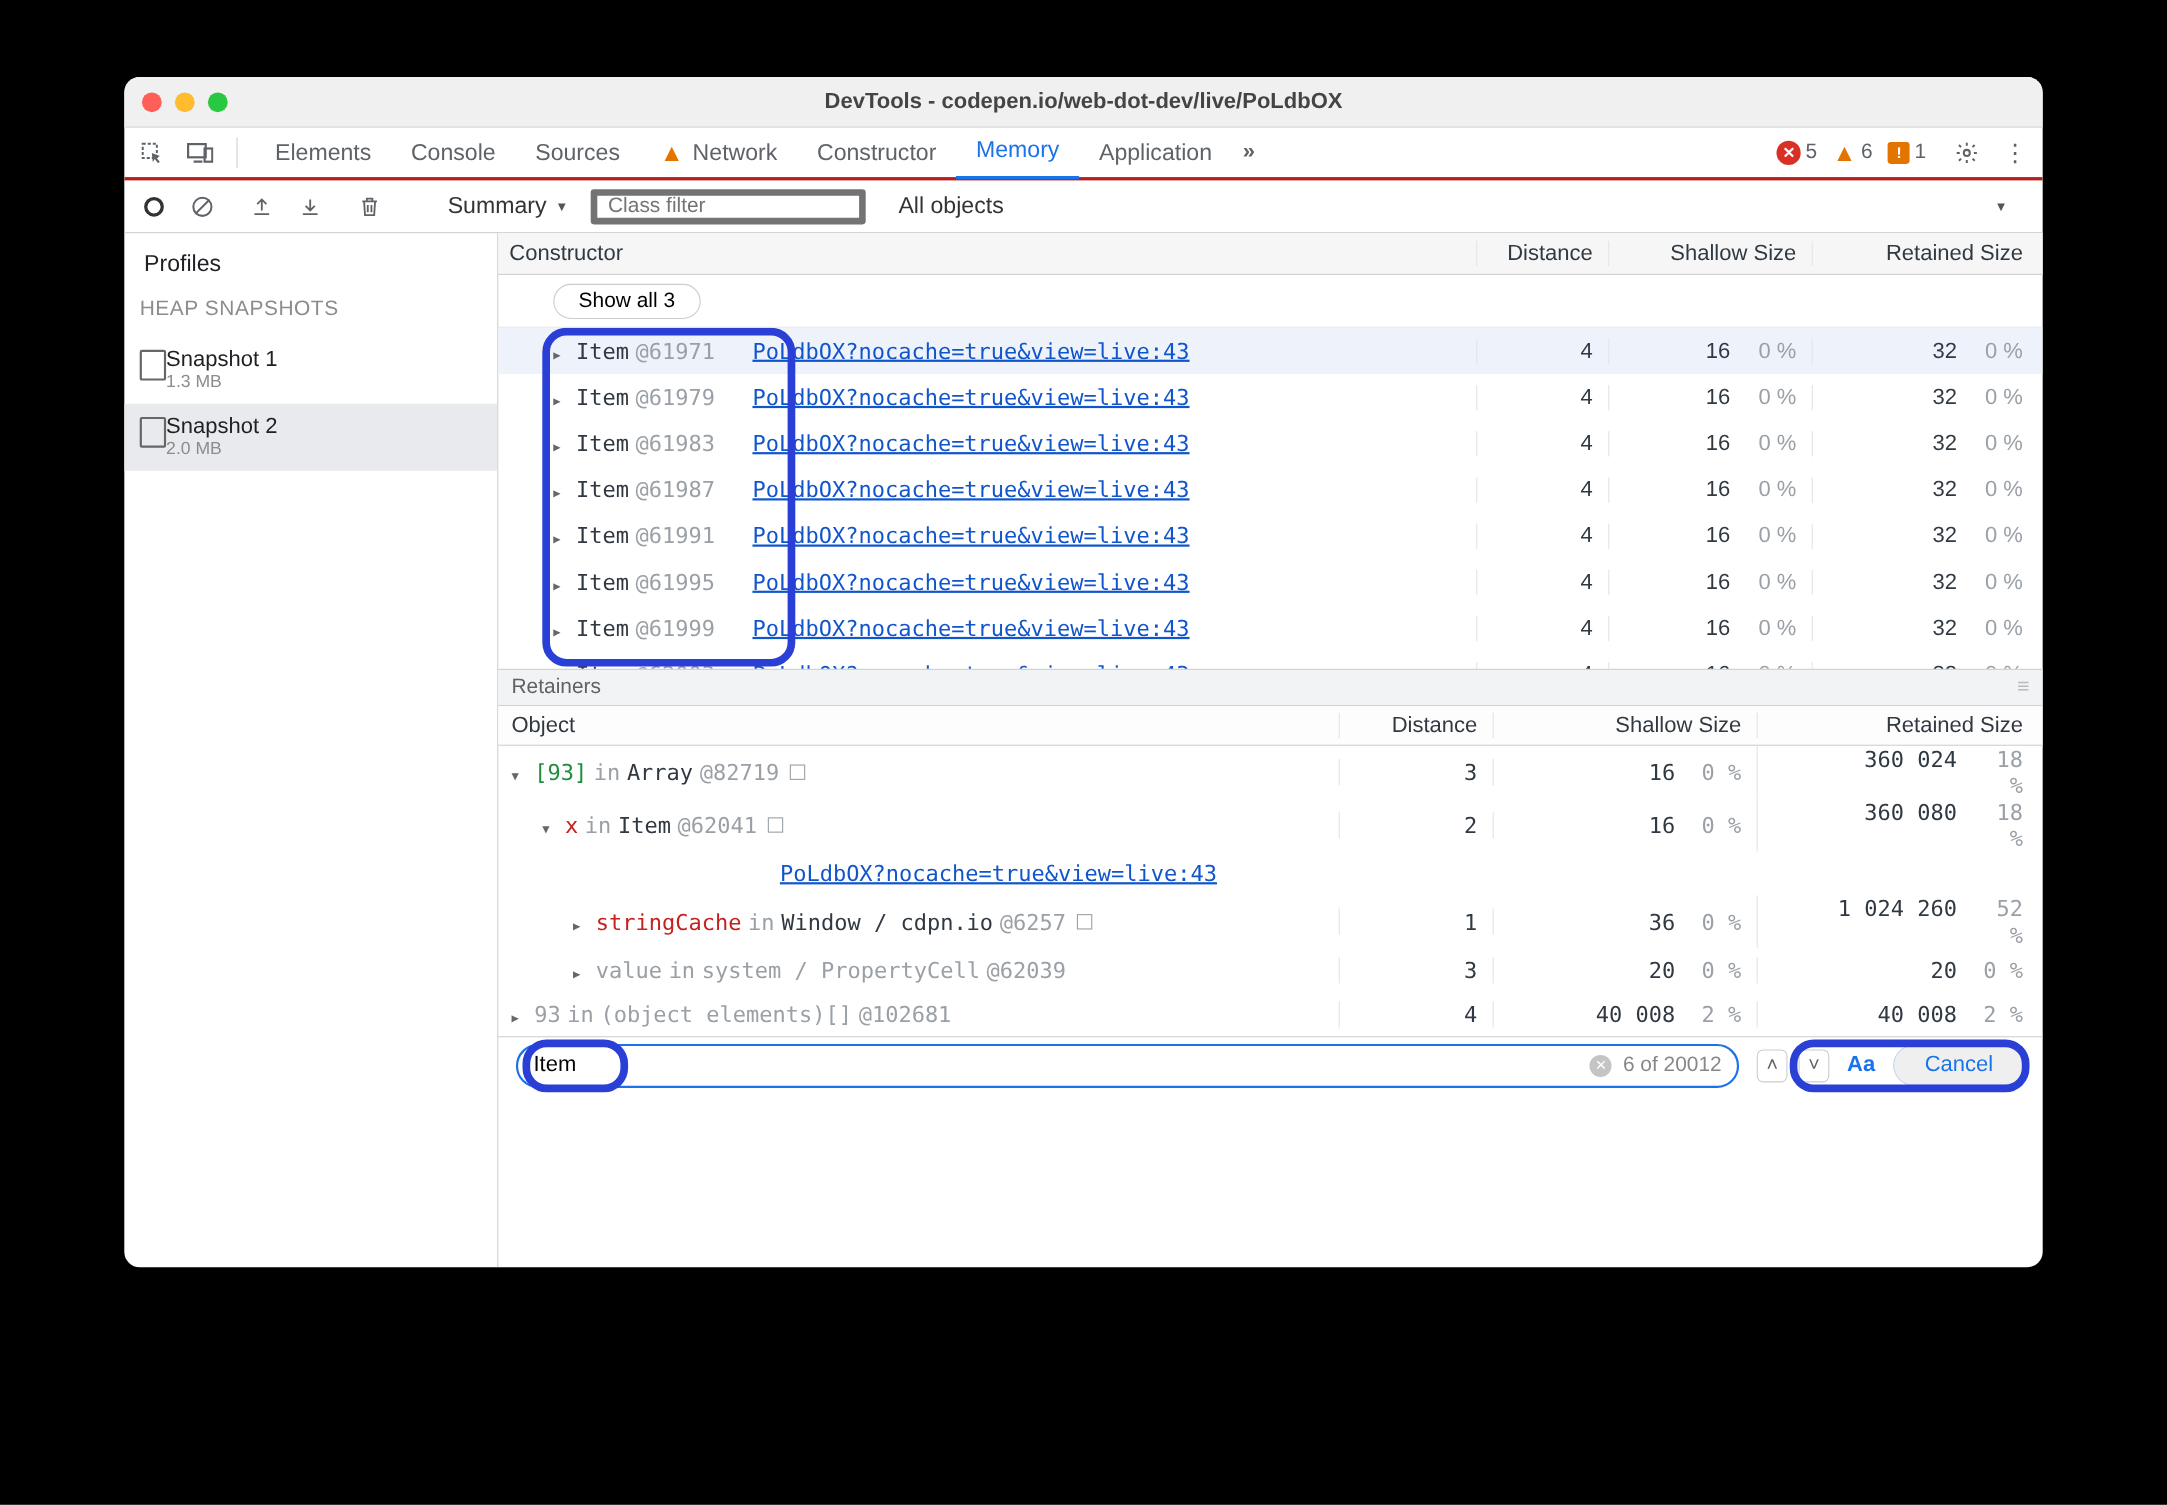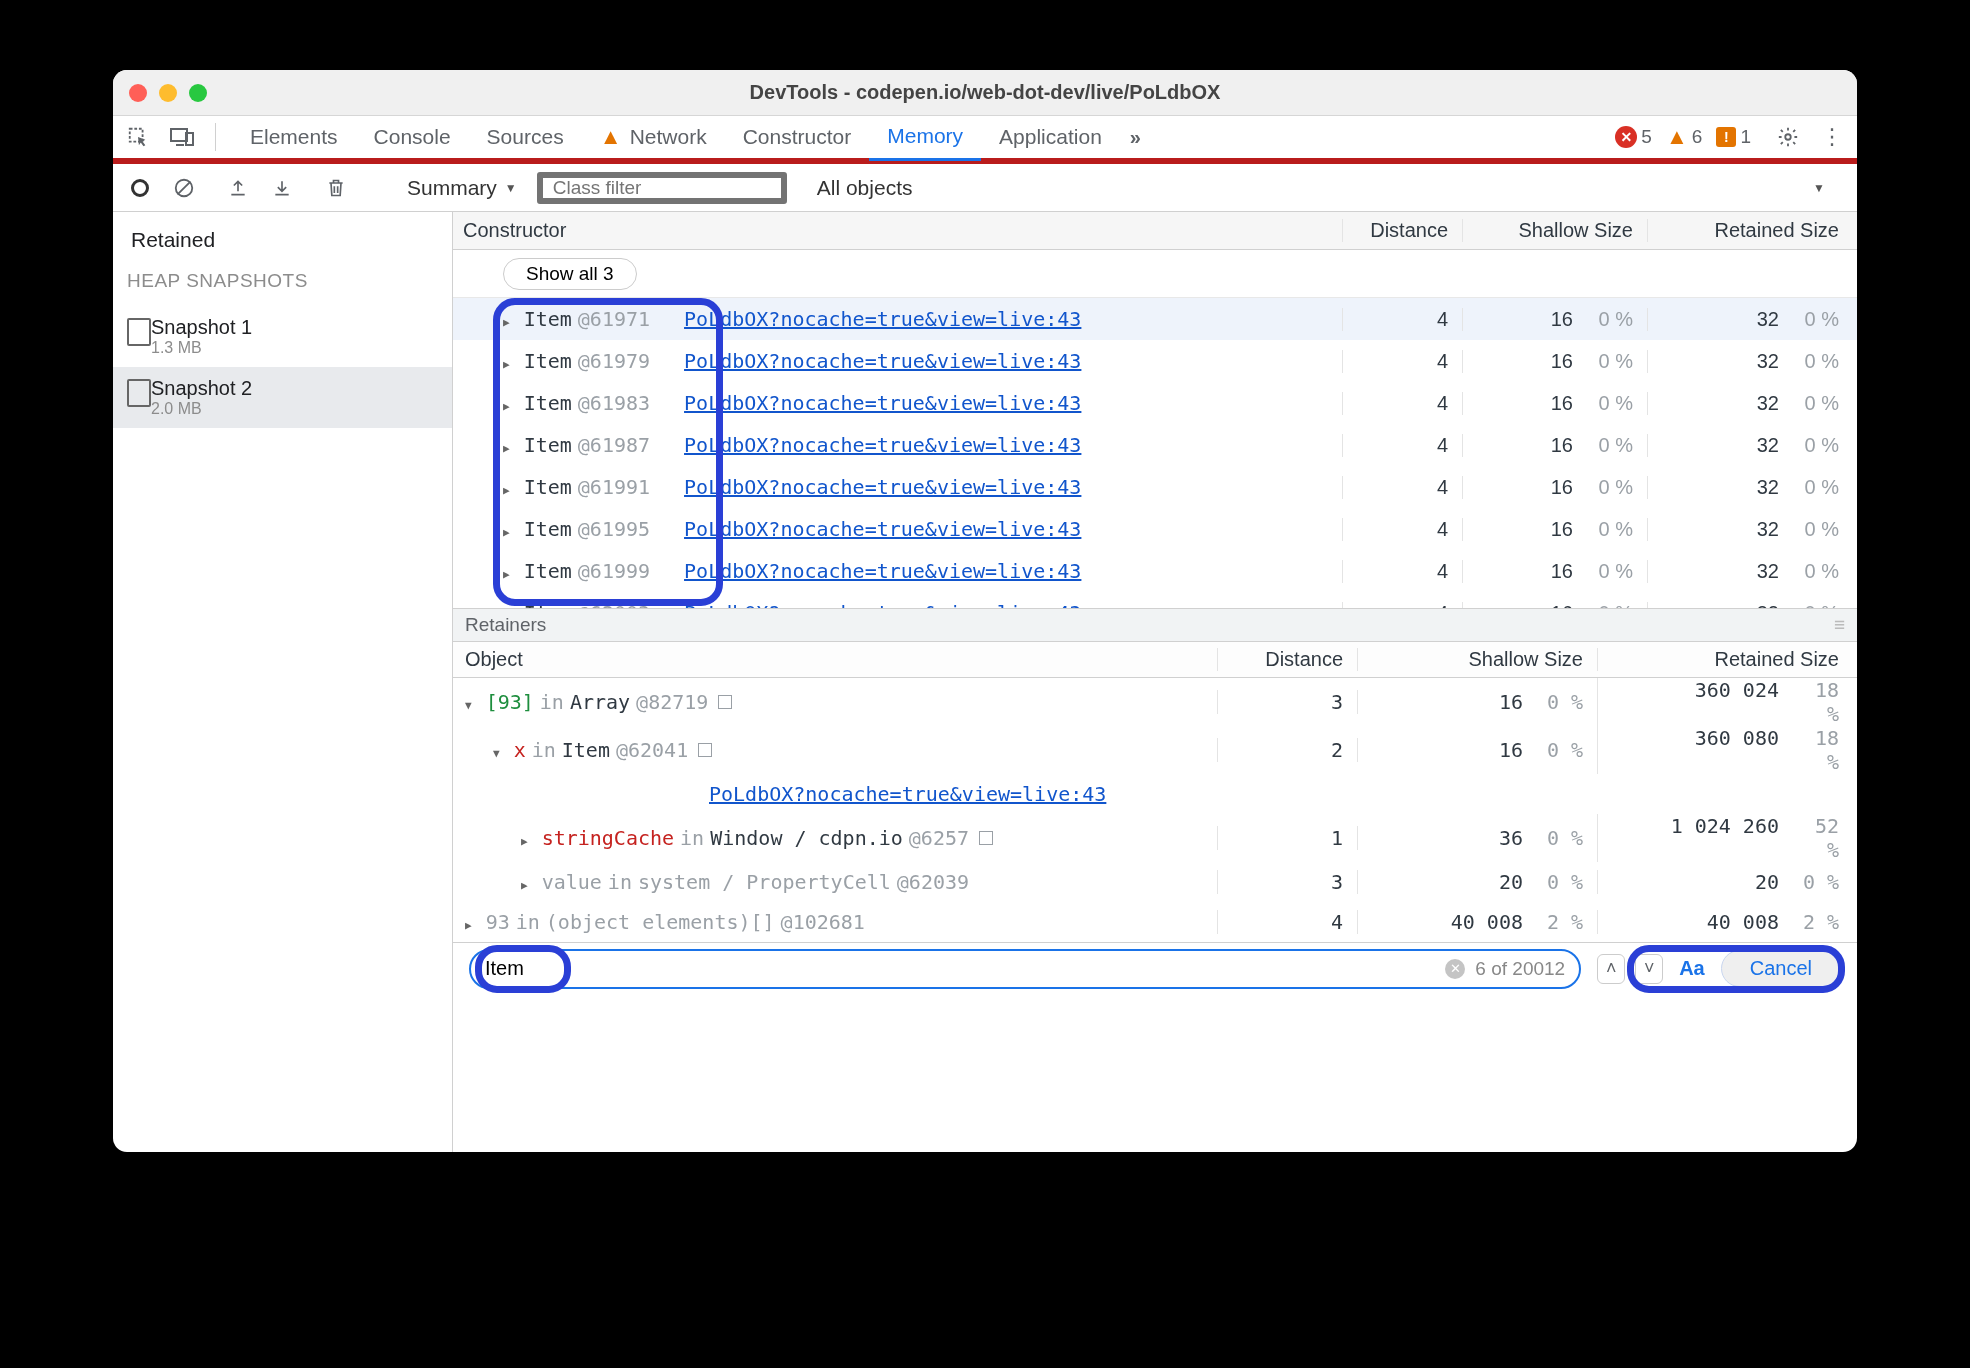--- a/index.html
+++ b/index.html
@@ -32,21 +32,21 @@
   }
   .traffic-lights { display: flex; gap: 12px; margin-left: 16px; }
   .tl { width: 18px; height: 18px; border-radius: 50%; }
   .tl.red { background:#ff5f57; } .tl.yel { background:#febc2e; } .tl.grn { background:#28c840; }
   .win-title { position: absolute; left: 0; right: 0; text-align: center; font-weight: 600; font-size: 20px; color:#444; }
   
   .tabbar {
     height: 48px;
     display: flex;
     align-items: center;
-    border-bottom: 6px solid #b91c1c;
+    border-bottom: 3px solid #b91c1c;
     padding: 0 8px;
     gap: 10px;
   }
   .tabbar .icon-btn { width: 34px; height: 34px; display:flex;align-items:center;justify-content:center;color:#5f6368;}
   .tabbar .sep { width:1px; height:28px; background:#d0d0d0; margin:0 6px;}
   .tab { padding: 0 18px; height:48px; display:flex;align-items:center; color:#5f6368; font-size:21px; cursor:pointer; gap:8px;}
   .tab.active { color:#1a73e8; border-bottom:3px solid #1a73e8; margin-bottom:-1px; font-weight:500;}
   .spacer { flex:1; }
   .status-group { display:flex; align-items:center; gap:14px; margin-right:10px; font-size:19px;}
   .status-item { display:flex; align-items:center; gap:4px; color:#5f6368;}
@@ -244,21 +244,21 @@
     <div class="dd" style="margin-left:10px;">
         <span>All objects</span>
       </div>
     <div class="dd right">
         <span class="tri">▼</span>
       </div>
   </div>
 
   <div class="body">
     <div class="sidebar">
-      <div class="side-title">Retained</div>
+      <div class="side-title">Profiles</div>
       <div class="side-cat">HEAP SNAPSHOTS</div>
       <div id="snap-host">
           <div class="snap">
             <div class="snicon"></div>
     <div>
               <div class="sn-name">Snapshot 1</div>
     <div class="sn-size">1.3 MB</div>
             </div>
           </div>
           <div class="snap selected">

